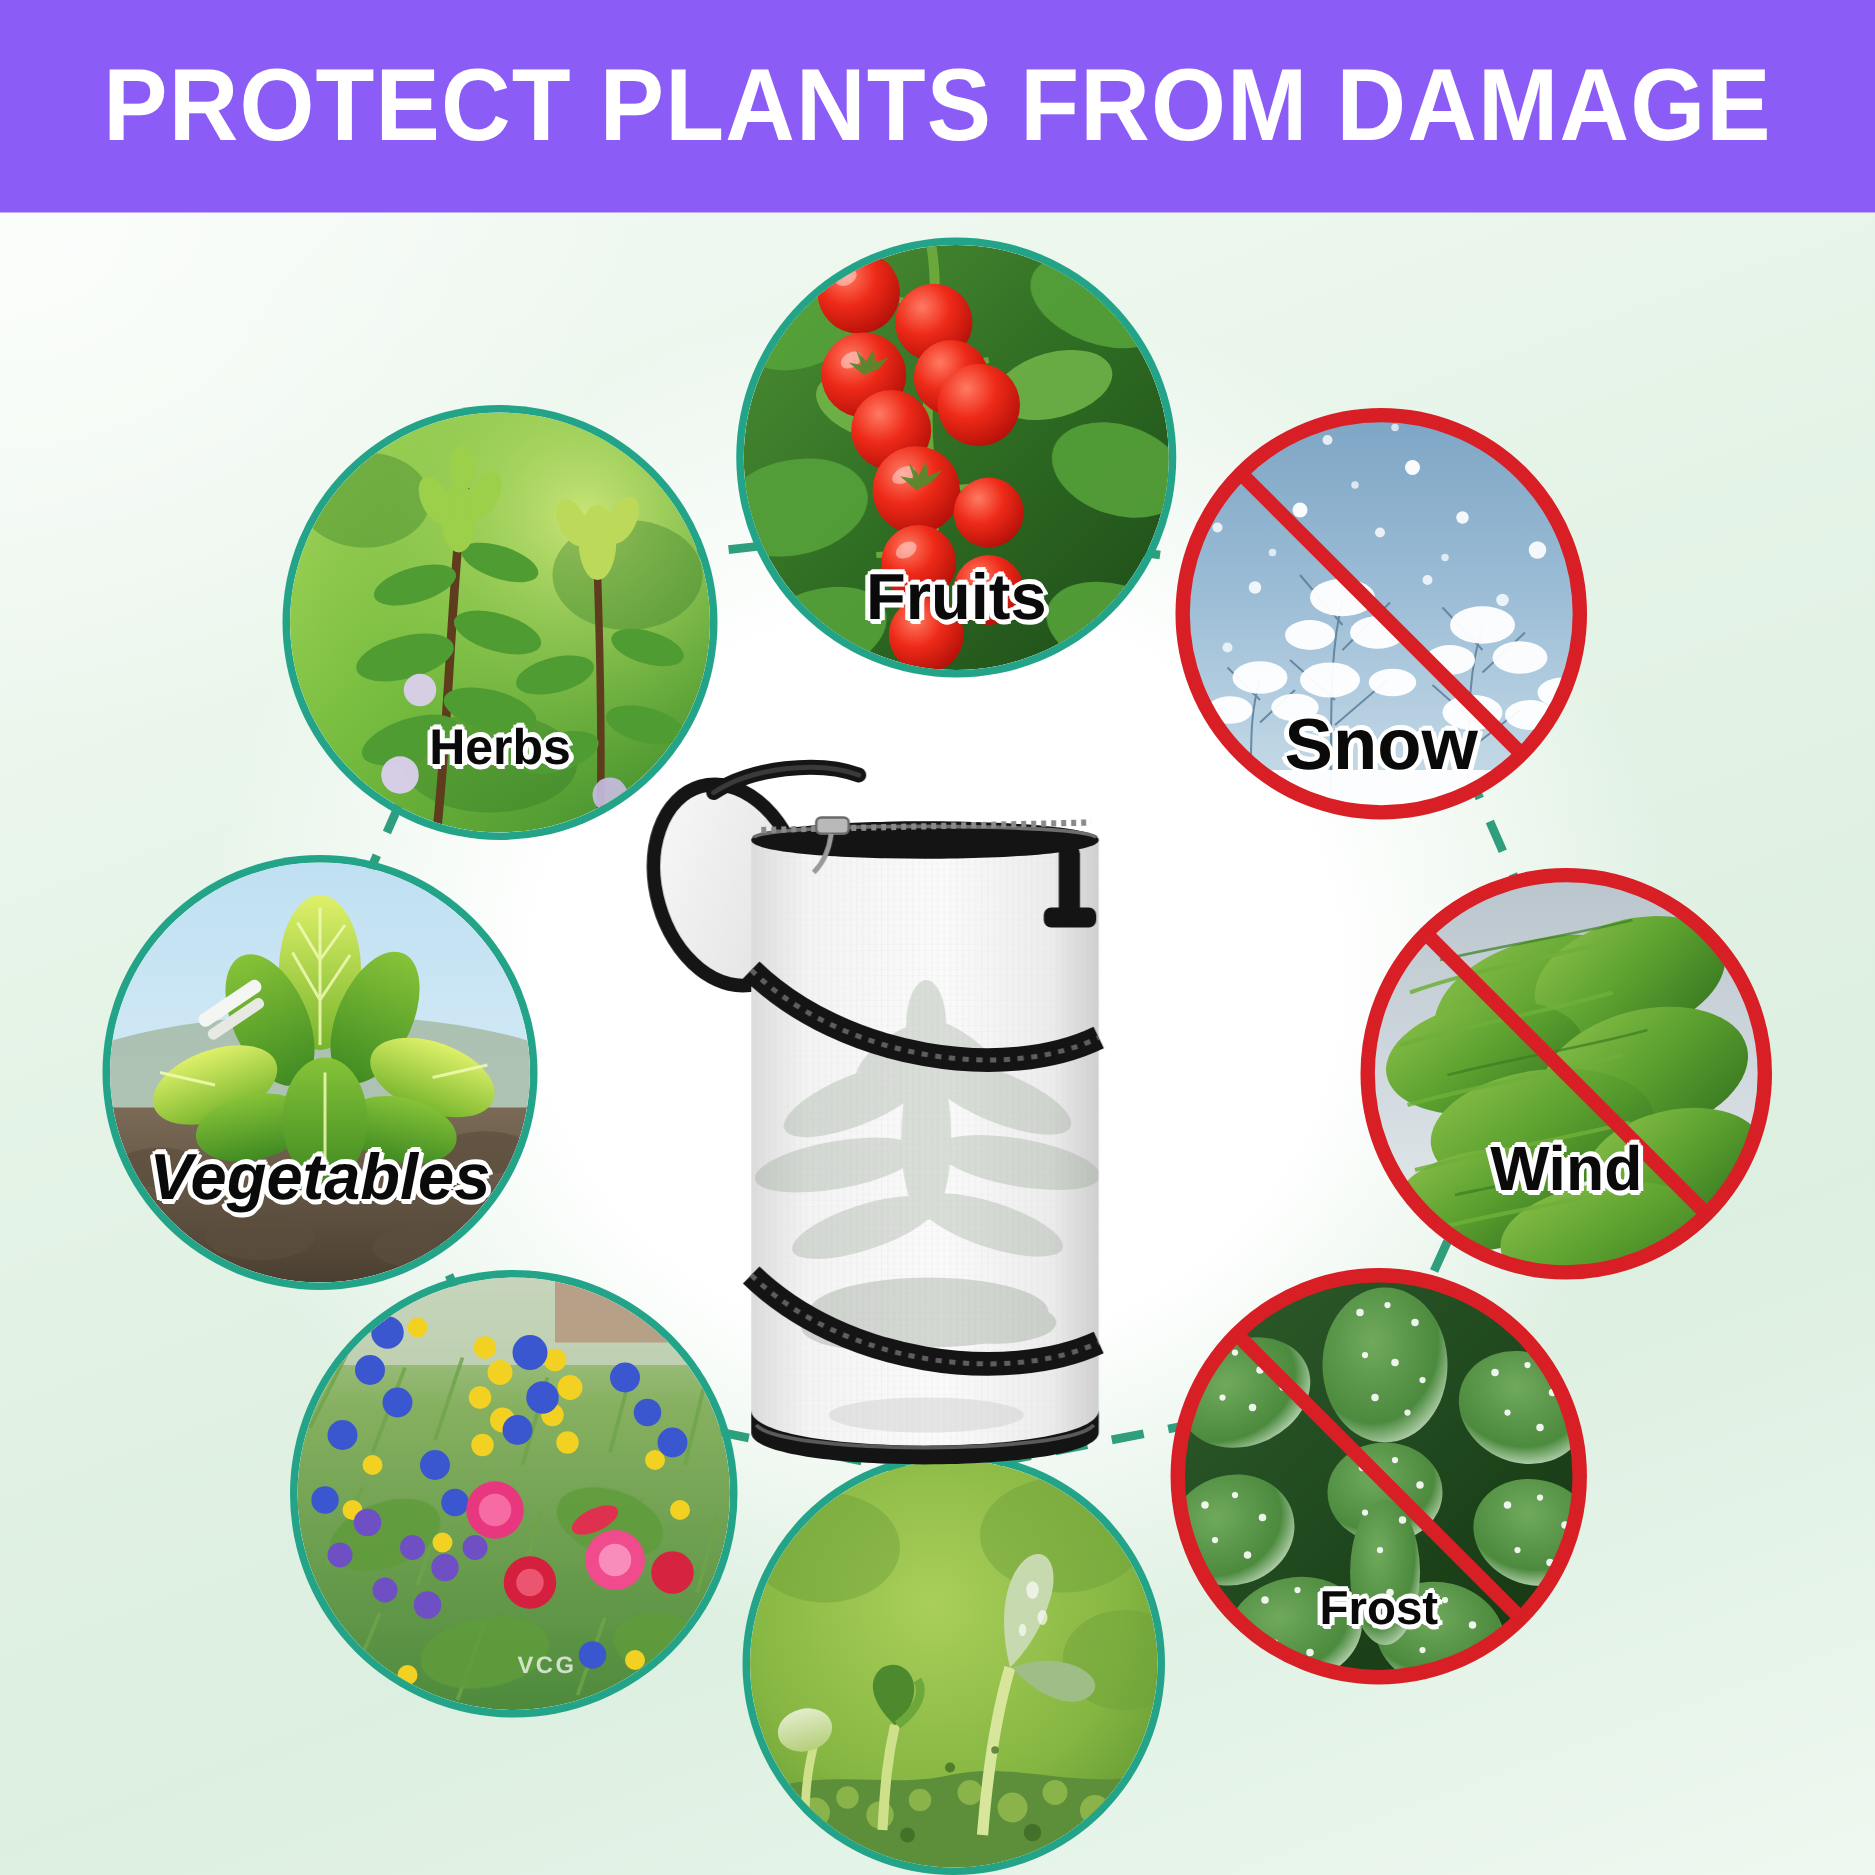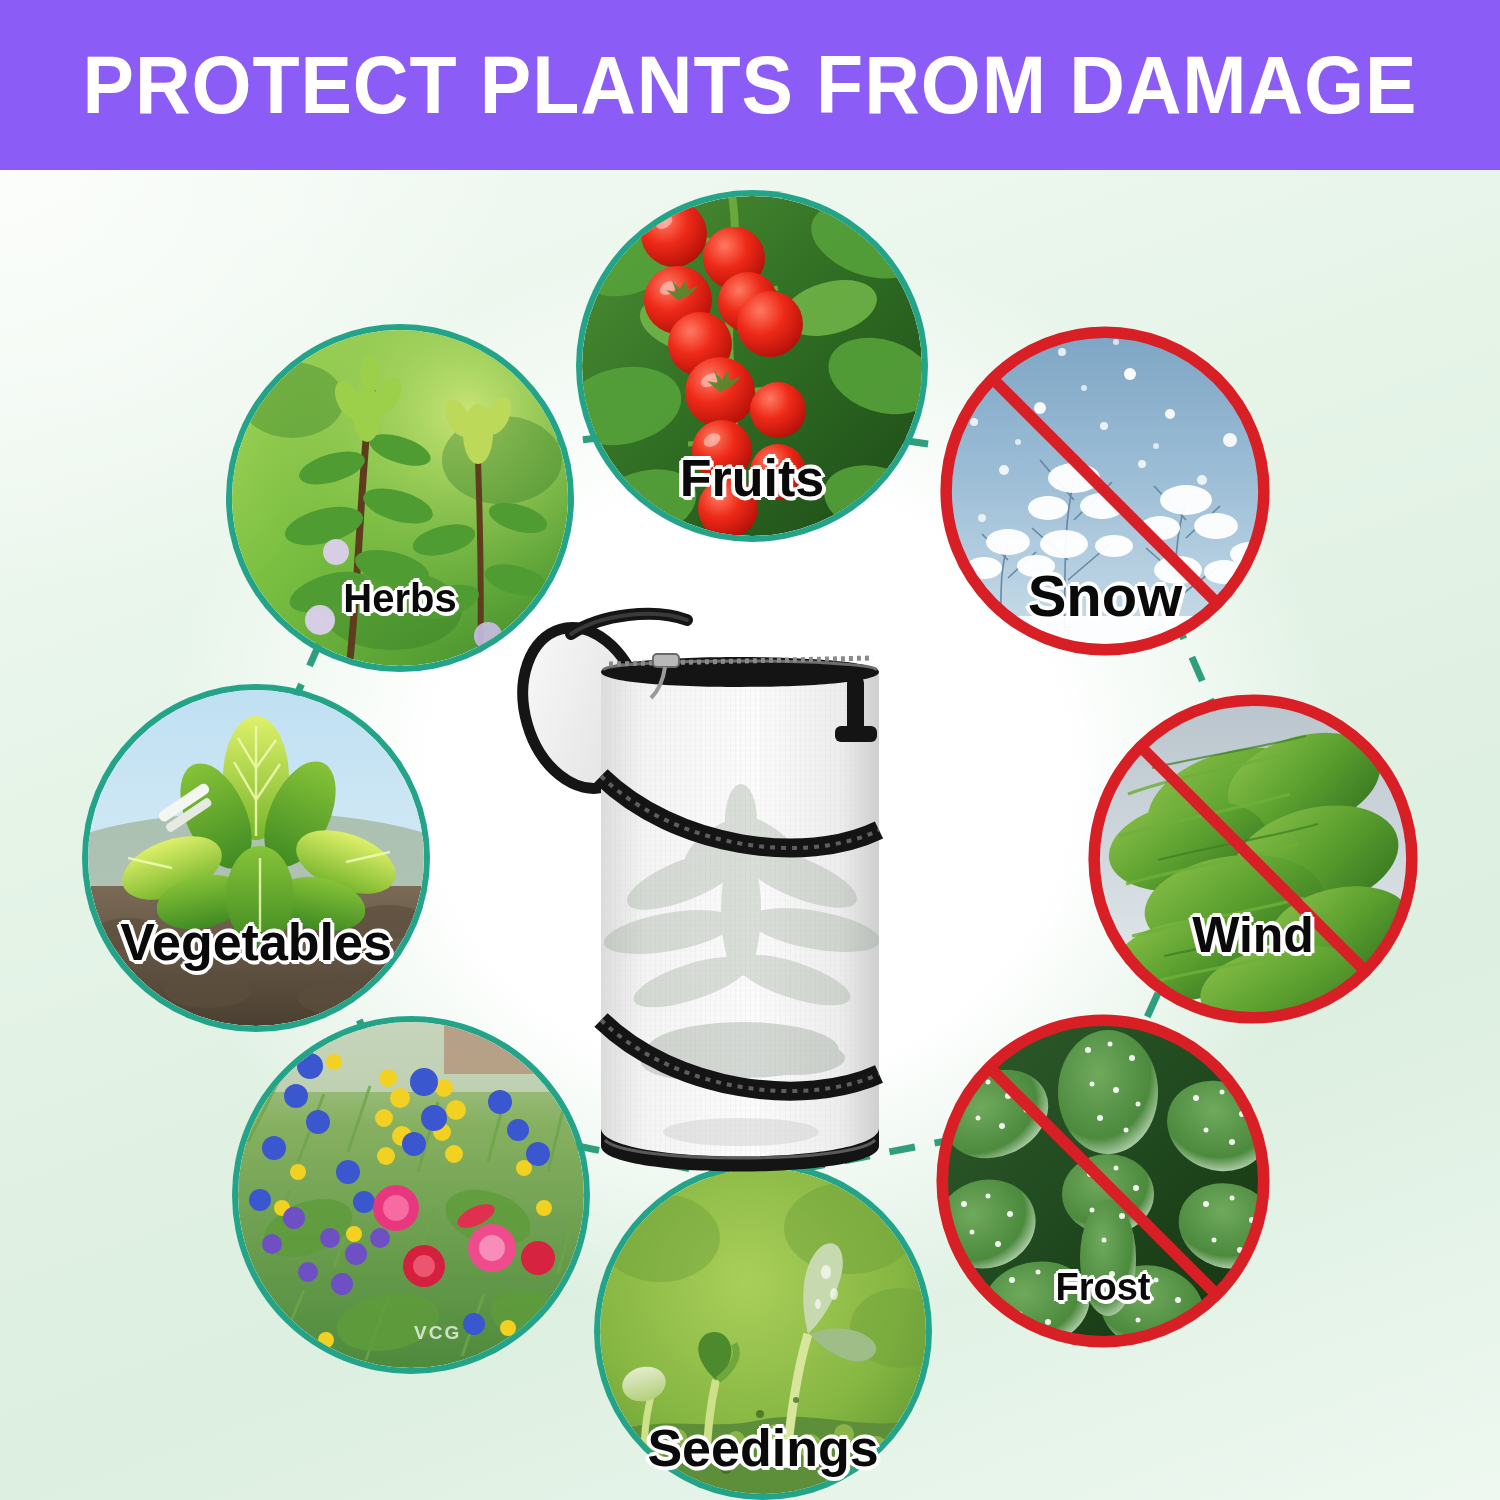--- a/index.html
+++ b/index.html
@@ -142,21 +142,21 @@
               <ellipse cx="226" cy="88" rx="11" ry="20" transform="rotate(-25 226 88)"></ellipse>
             <ellipse cx="266" cy="86" rx="11" ry="20" transform="rotate(25 266 86)"></ellipse>
           </g>
           <circle cx="256" cy="306" r="14" fill="#c9bde3" opacity=".9"></circle>
         </g>
       </svg>
     </div>
     <div class="node-label" style="top:246px;font-size:40px;">Herbs</div>
   </div>
 
-  <div class="node good" style="left:582px;top:196px;width:340px;height:340px;">
+  <div class="node good" style="left:595px;top:196px;width:340px;height:340px;">
     <div class="disc">
       <svg class="art" viewBox="0 0 340 340" preserveAspectRatio="xMidYMid slice">
         <defs>
           <radialGradient id="tomG" cx="0.35" cy="0.3" r="0.8">
             <stop offset="0%" stop-color="#ff7a62"></stop>
               <stop offset="45%" stop-color="#ee2a18"></stop>
             <stop offset="100%" stop-color="#ad0d07"></stop>
           </radialGradient>
           <linearGradient id="fbBg" x1="0" y1="0" x2="1" y2="1">
             <stop offset="0%" stop-color="#4f9135"></stop>
@@ -339,21 +339,21 @@
             <path d="M172 242 L172 168"></path>
           </g>
         </g>
 
         <g transform="rotate(-34 96 118)">
           <rect x="70" y="108" width="58" height="11" rx="5" fill="#f4f6f2"></rect>
           <rect x="70" y="122" width="52" height="9" rx="4" fill="#e6eae2"></rect>
         </g>
       </svg>
     </div>
-    <div class="node-label" style="top:222px;font-size:52px;">Vegetables</div>
+    <div class="node-label" style="top:222px;font-size:52px;font-style:italic;">Vegetables</div>
   </div>
 
   <div class="node bad" style="left:1092px;top:698px;width:322px;height:322px;">
     <div class="disc">
       <svg class="art" viewBox="0 0 322 322" preserveAspectRatio="xMidYMid slice">
         <defs>
           <linearGradient id="wdSky" x1="0" y1="0" x2="0" y2="1">
             <stop offset="0%" stop-color="#b9c4cc"></stop>
               <stop offset="60%" stop-color="#d5dde2"></stop>
             <stop offset="100%" stop-color="#e9eef1"></stop>
@@ -554,21 +554,20 @@
           <ellipse cx="226" cy="104" rx="5" ry="7"></ellipse>
             <ellipse cx="234" cy="126" rx="4" ry="6"></ellipse>
           <ellipse cx="218" cy="136" rx="3" ry="5"></ellipse>
         </g>
         <g fill="#3b6a22" opacity=".75">
           <circle cx="160" cy="246" r="4"></circle>
             <circle cx="196" cy="232" r="3"></circle>
         </g>
       </svg>
     </div>
-    <div class="node-label" style="top:250px;font-size:52px;">Seedings</div>
   </div>
 
   <div class="node bad" style="left:940px;top:1018px;width:326px;height:326px;">
     <div class="disc">
       <svg class="art" viewBox="0 0 326 326" preserveAspectRatio="xMidYMid slice">
         <defs>
           <linearGradient id="frBg" x1="0" y1="0" x2="1" y2="1">
             <stop offset="0%" stop-color="#2f5c2b"></stop>
               <stop offset="50%" stop-color="#20491f"></stop>
             <stop offset="100%" stop-color="#15330f"></stop>

